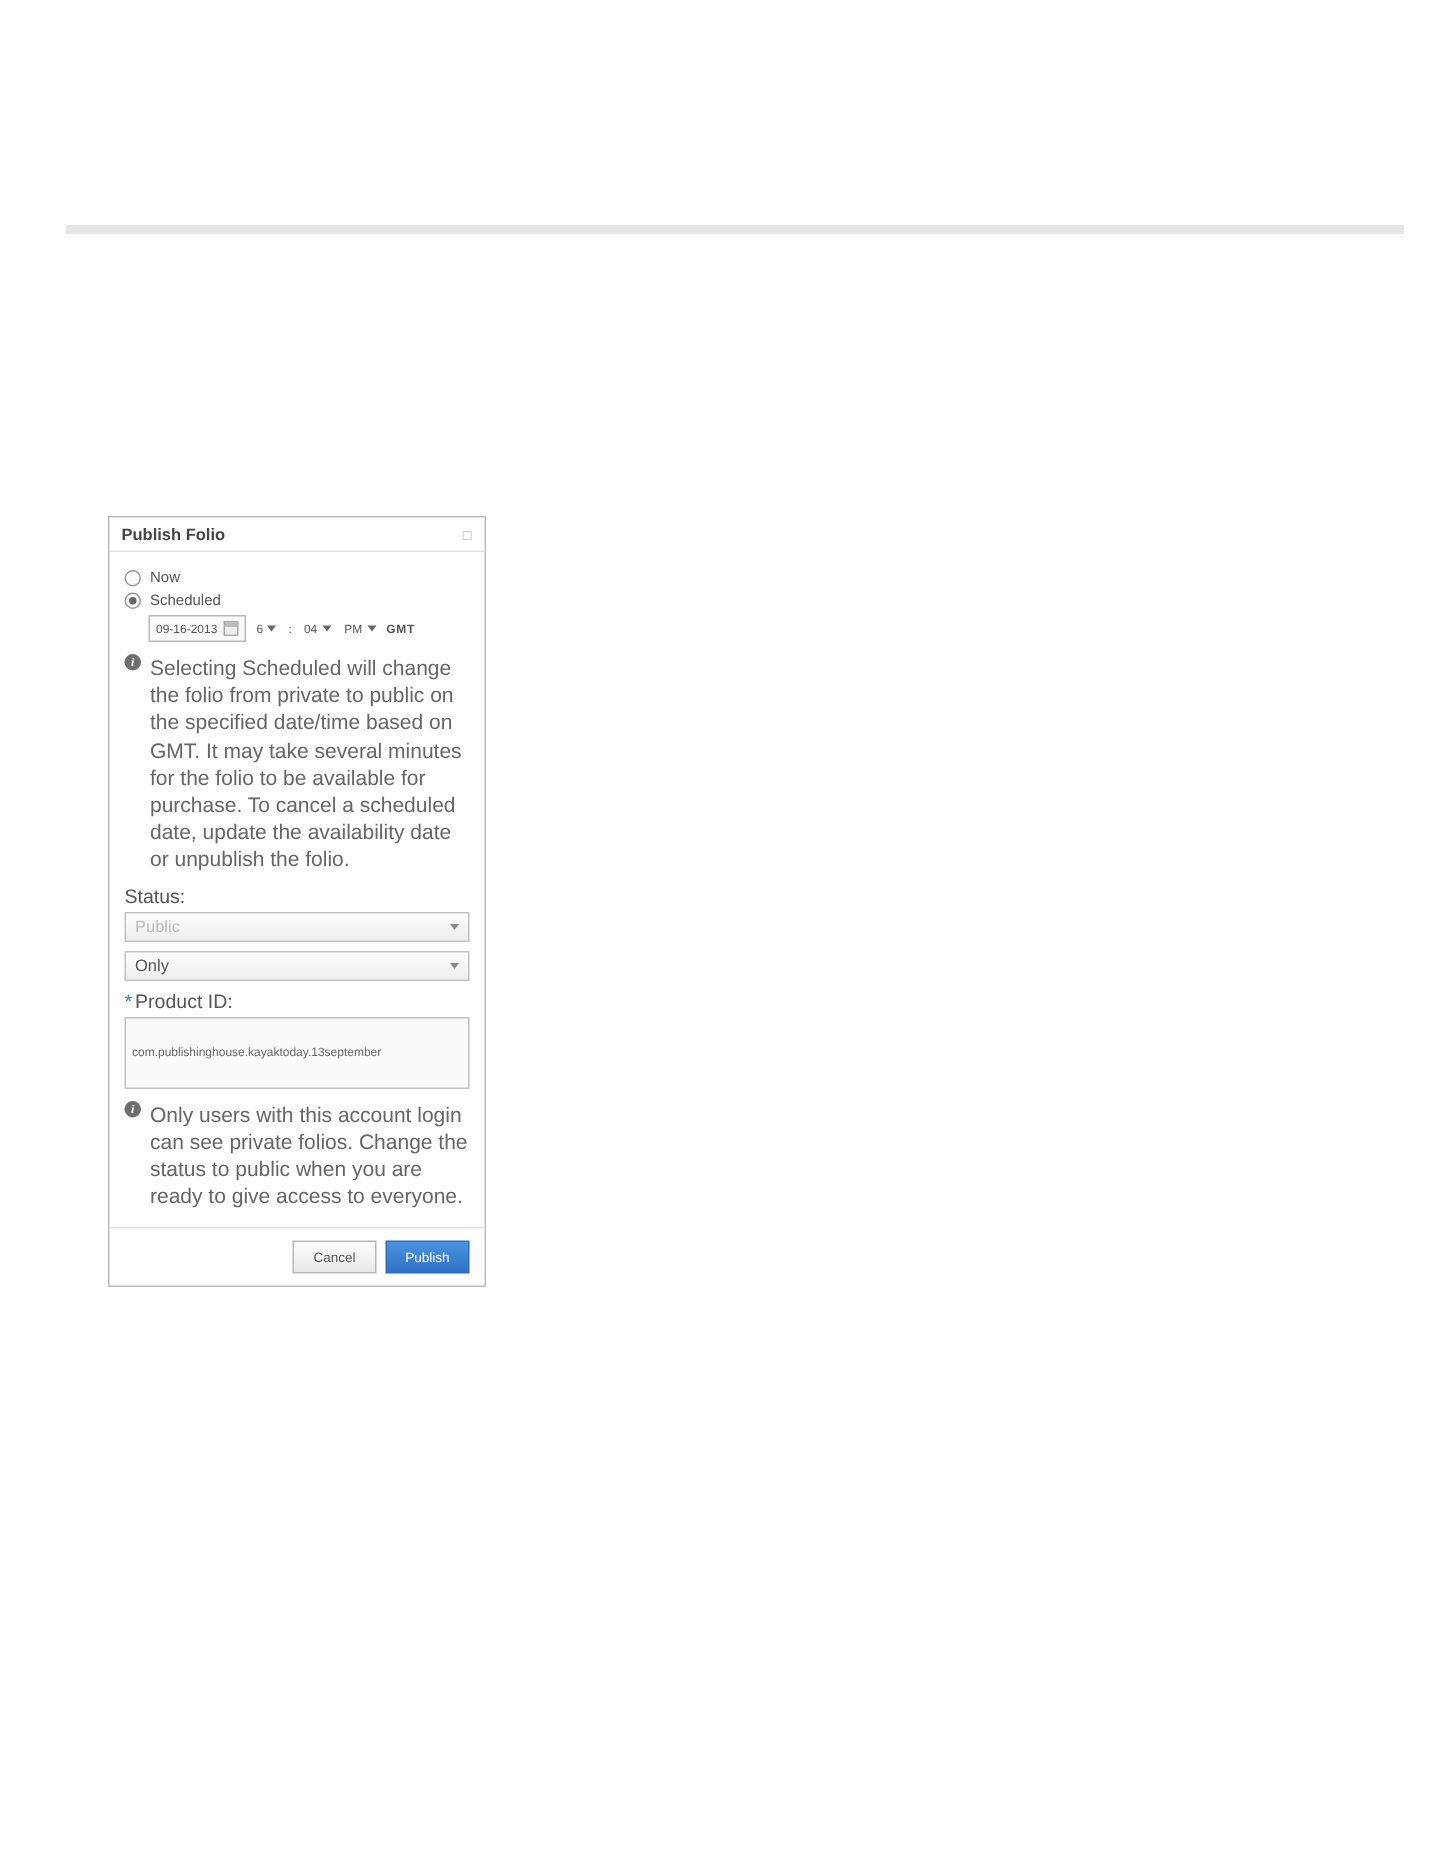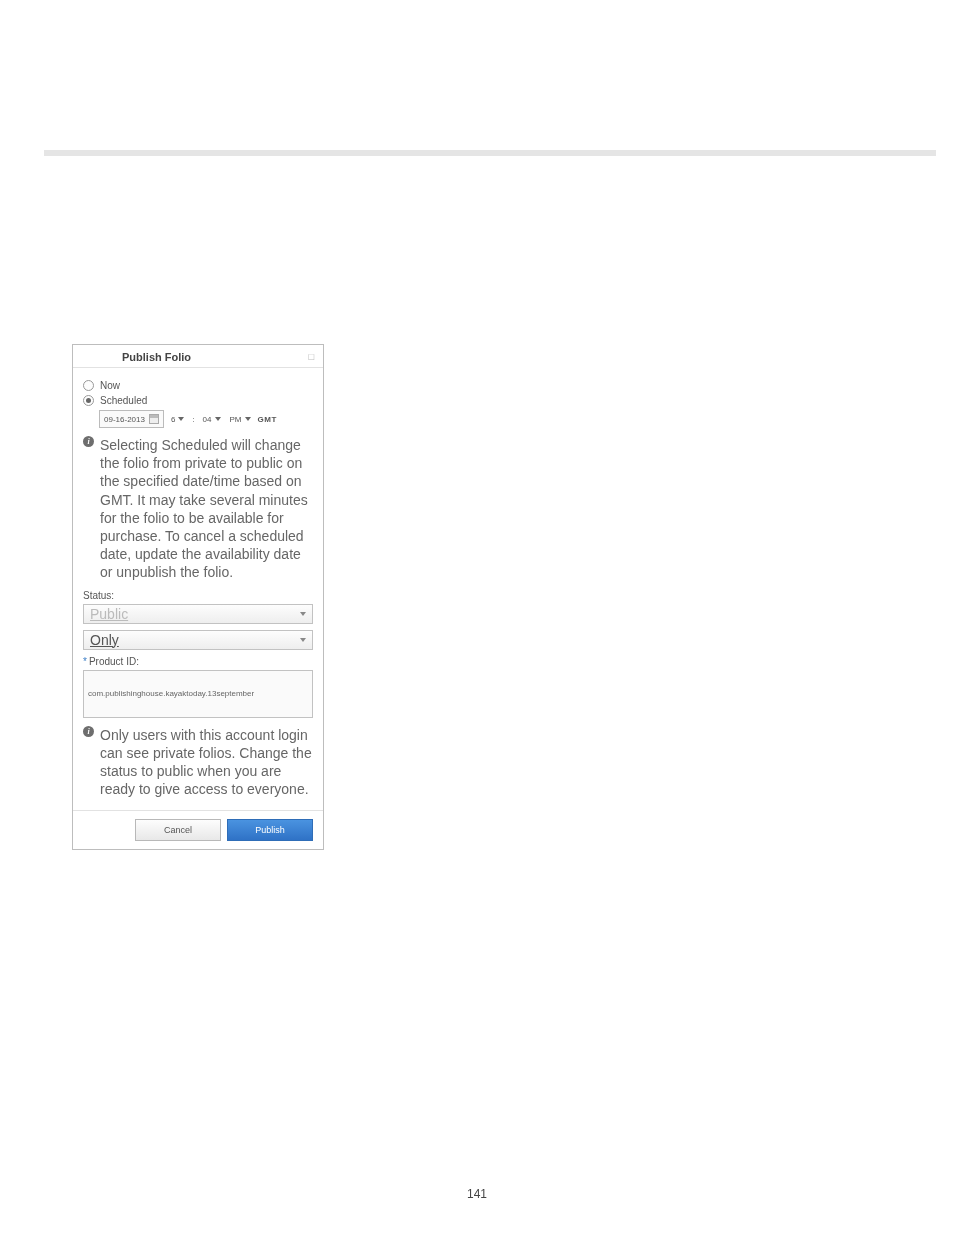--- a/index.html
+++ b/index.html
@@ -37,21 +37,20 @@
     display: flex;
     align-items: center;
     justify-content: space-between;
     padding: 6px 8px 4px 8px;
     border-bottom: 1px solid #e2e2e2;
   }
   .dialog-title {
     font-size: 11px;
     font-weight: bold;
     color: #444;
-    margin-left: 41px;
   }
   .close-glyph {
     font-size: 8px;
     color: #bbb;
   }
   .dialog-body {
     padding: 8px 10px 4px 10px;
   }
   .radio-row {
     display: flex;
@@ -135,40 +134,39 @@
     justify-content: center;
     font-family: Georgia, serif;
     font-style: italic;
   }
   .info-text {
     font-size: 14px;
     line-height: 1.3;
     color: #666;
   }
   .field-label {
-    font-size: 10px;
+    font-size: 13px;
     color: #555;
     margin: 0 0 3px 0;
   }
   .req-dot {
     color: #3d7fc7;
     margin-right: 2px;
   }
   .select-box {
     height: 18px;
     border: 1px solid #c2c2c2;
     background: linear-gradient(#fdfdfd,#eeeeee);
     display: flex;
     align-items: center;
     justify-content: space-between;
     padding: 0 6px;
-    font-size: 14px;
+    font-size: 11px;
     color: #555;
     margin-bottom: 6px;
-    text-decoration: underline;
   }
   .select-box.disabled { color: #bbb; }
   .select-caret {
     width: 0; height: 0;
     border-left: 3px solid transparent;
     border-right: 3px solid transparent;
     border-top: 4px solid #888;
   }
   .text-input {
     height: 14px;
@@ -184,21 +182,21 @@
   .dialog-footer {
     border-top: 1px solid #e2e2e2;
     padding: 8px 10px;
     display: flex;
     justify-content: flex-end;
     gap: 6px;
   }
   .btn {
     height: 20px;
     min-width: 50px;
-    padding: 0 17px;
+    padding: 0 2px;
     font-size: 9px;
     border: 1px solid #b8b8b8;
     background: linear-gradient(#fdfdfd,#e8e8e8);
     color: #555;
     display: inline-flex;
     align-items: center;
     justify-content: center;
   }
   .btn.primary {
     border: 1px solid #2f6db7;
@@ -288,14 +286,13 @@
         <span class="info-text">Only users with this account login can see private folios. Change the status to public when you are ready to give access to everyone.</span>
       </div>
     </div>
 
     <div class="dialog-footer">
       <span class="btn">Cancel</span>
       <span class="btn primary">Publish</span>
     </div>
   </div>
 
-  <div class="page-number">141</div>
 </div>
 
 </body></html>

